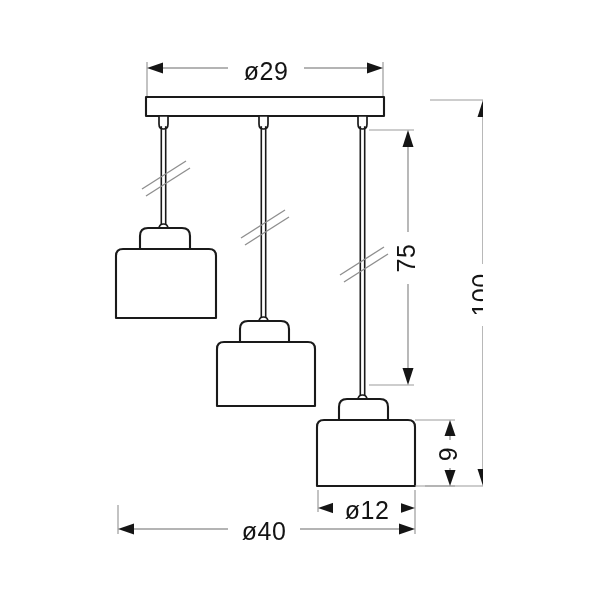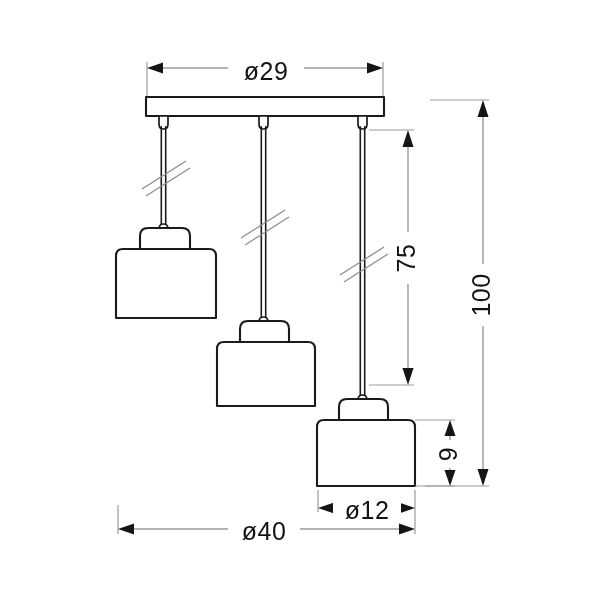--- a/index.html
+++ b/index.html
@@ -5,21 +5,21 @@
   html, body {
     margin: 0;
     padding: 0;
     background: #ffffff;
   }
   body {
     font-family: "Liberation Sans", sans-serif;
   }
   #drawing-root {
     position: relative;
-    width: 600px;
+    width: 483px;
     height: 600px;
     background: #ffffff;
     overflow: hidden;
   }
   svg.tech-drawing {
     display: block;
     width: 600px;
     height: 600px;
   }
   .obj-line {

